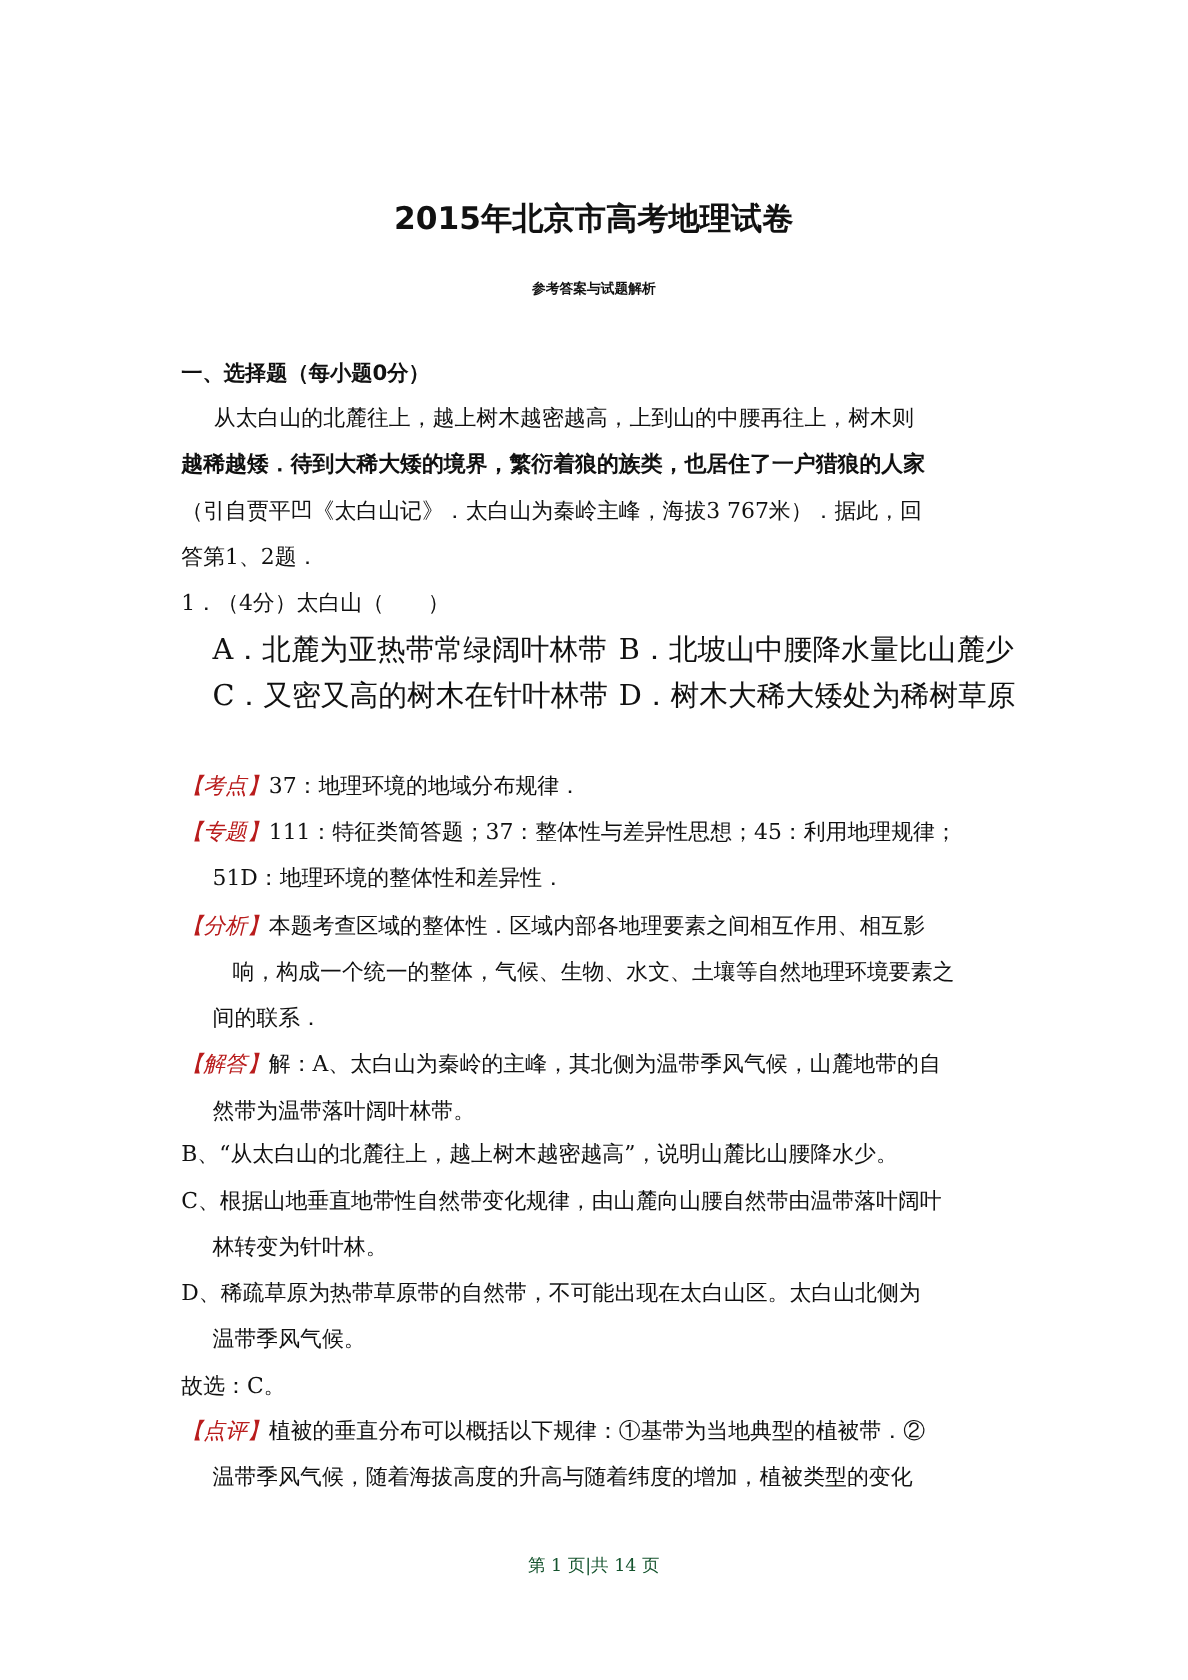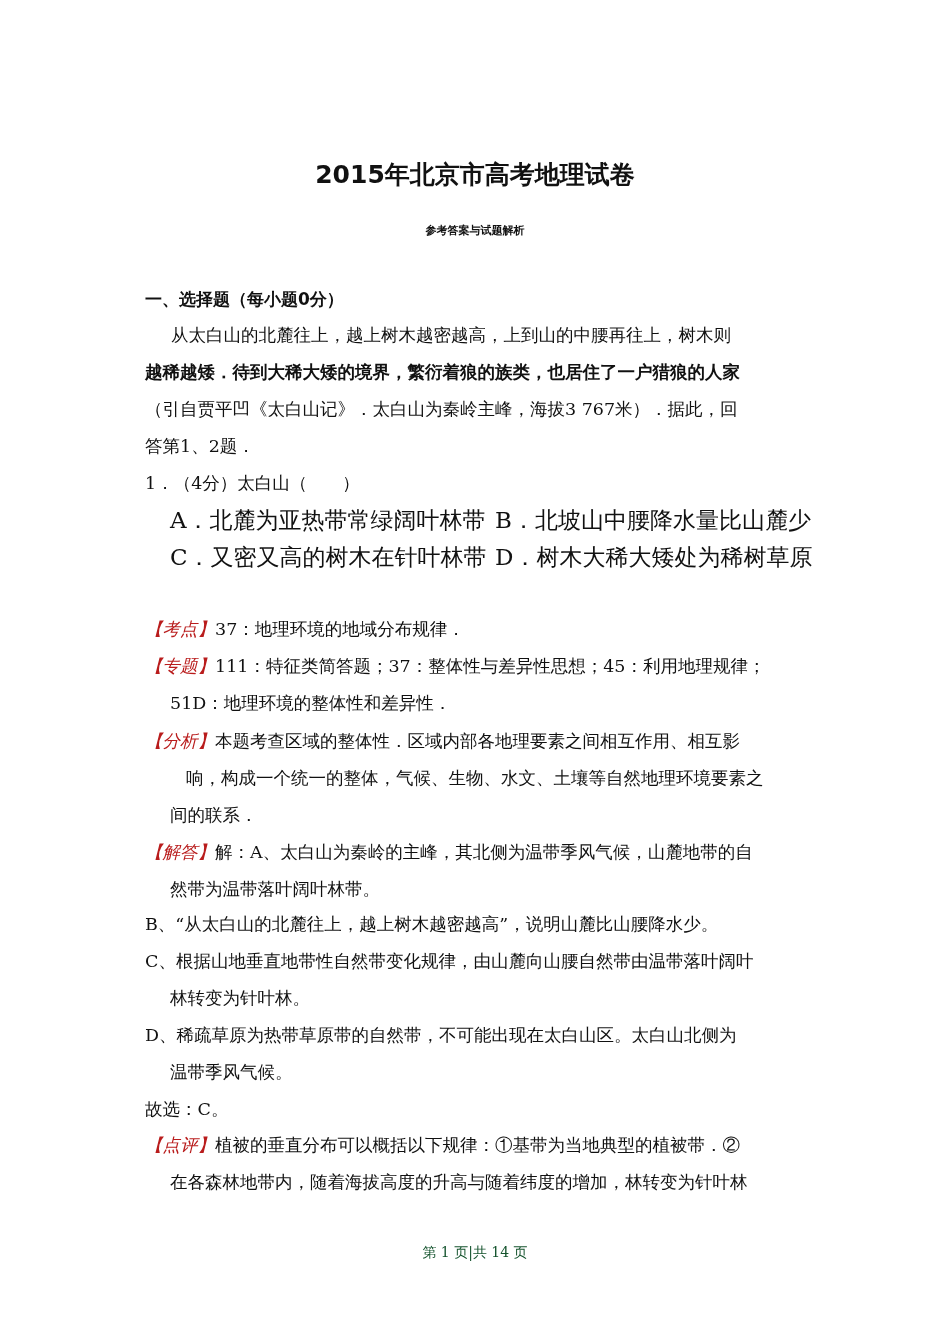--- a/index.html
+++ b/index.html
@@ -60,16 +60,16 @@
   <div class="line" style="top:912px;">B、“从太白山的北麓往上，越上树木越密越高”，说明山麓比山腰降水少。</div>
   <div class="line" style="top:949px;">C、根据山地垂直地带性自然带变化规律，由山麓向山腰自然带由温带落叶阔叶</div>
   <div class="line indent" style="top:986px;">林转变为针叶林。</div>
   <div class="line" style="top:1023px;">D、稀疏草原为热带草原带的自然带，不可能出现在太白山区。太白山北侧为</div>
   <div class="line indent" style="top:1060px;">温带季风气候。</div>
   <div class="line" style="top:1097px;">故选：C。</div>
 
   <div class="line" style="top:1133px;">
     <span class="tag">【点评】</span><span>植被的垂直分布可以概括以下规律：①基带为当地典型的植被带．②</span>
   </div>
-  <div class="line indent" style="top:1170px;">在各森林地带内，随着海拔高度的升高与随着纬度的增加，林转变为针叶林</div>
+  <div class="line indent" style="top:1170px;">温带季风气候，随着海拔高度的升高与随着纬度的增加，植被类型的变化</div>
 
   <div class="footer">第 1 页|共 14 页</div>
 </div>
 
 </body></html>

